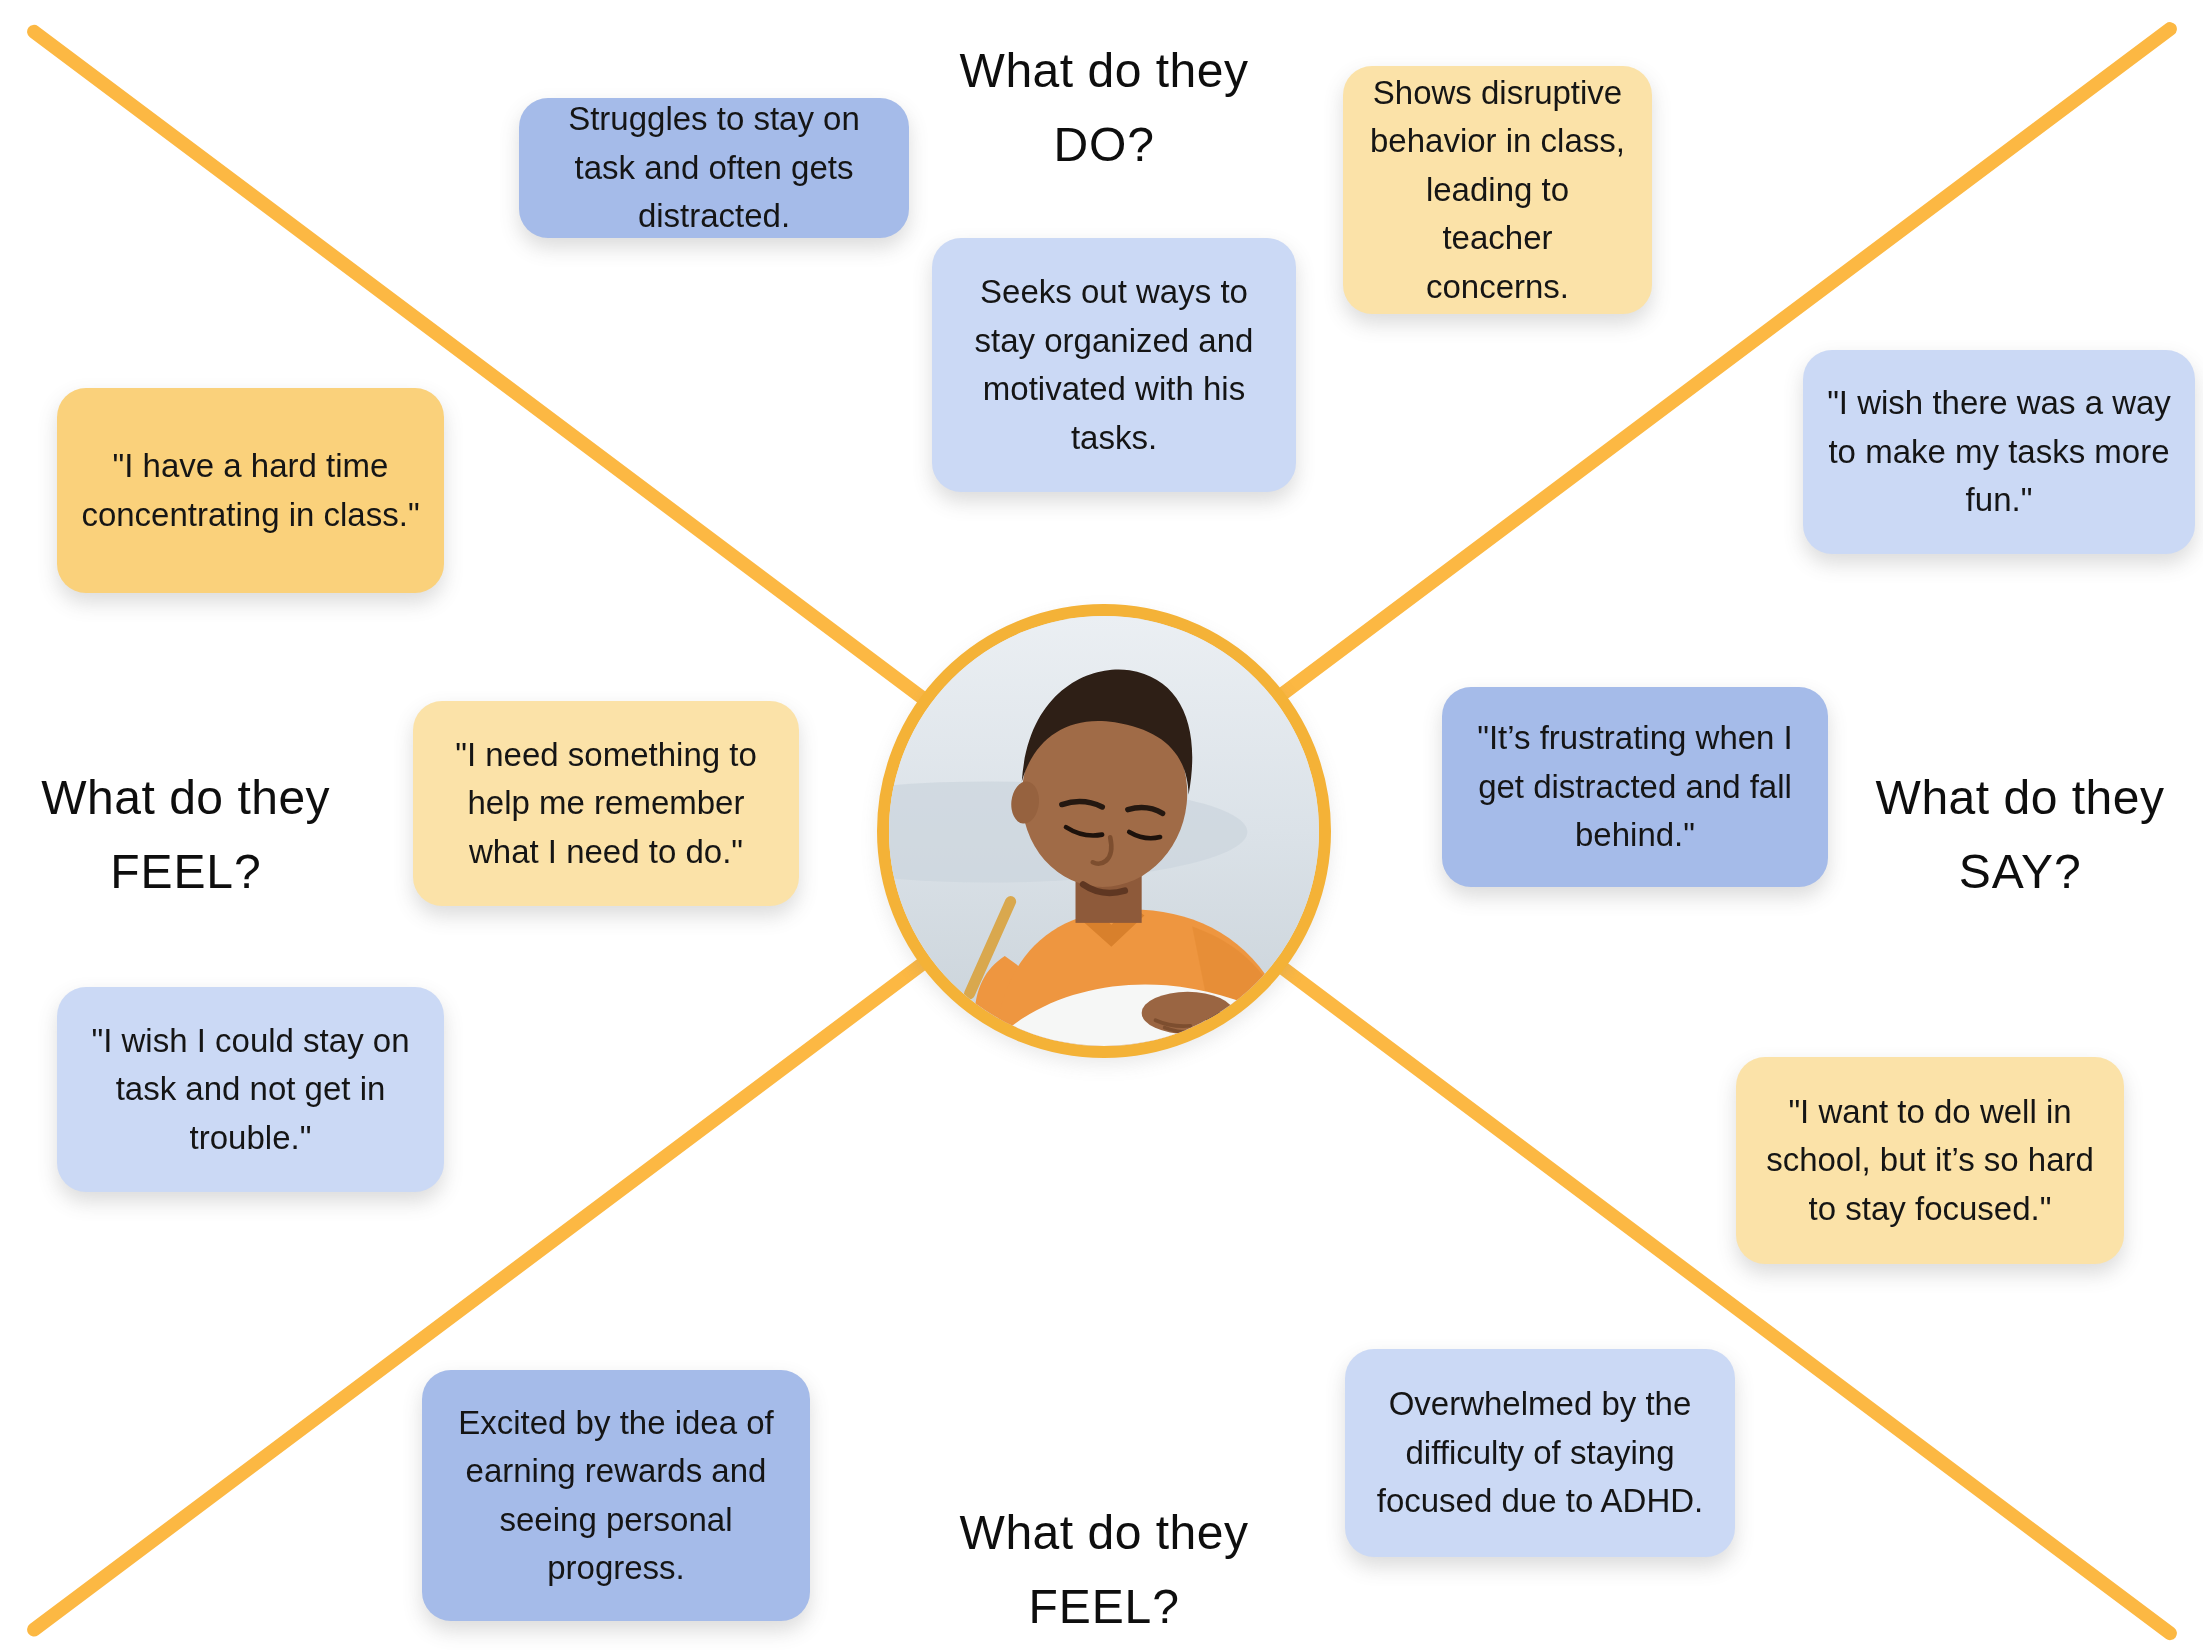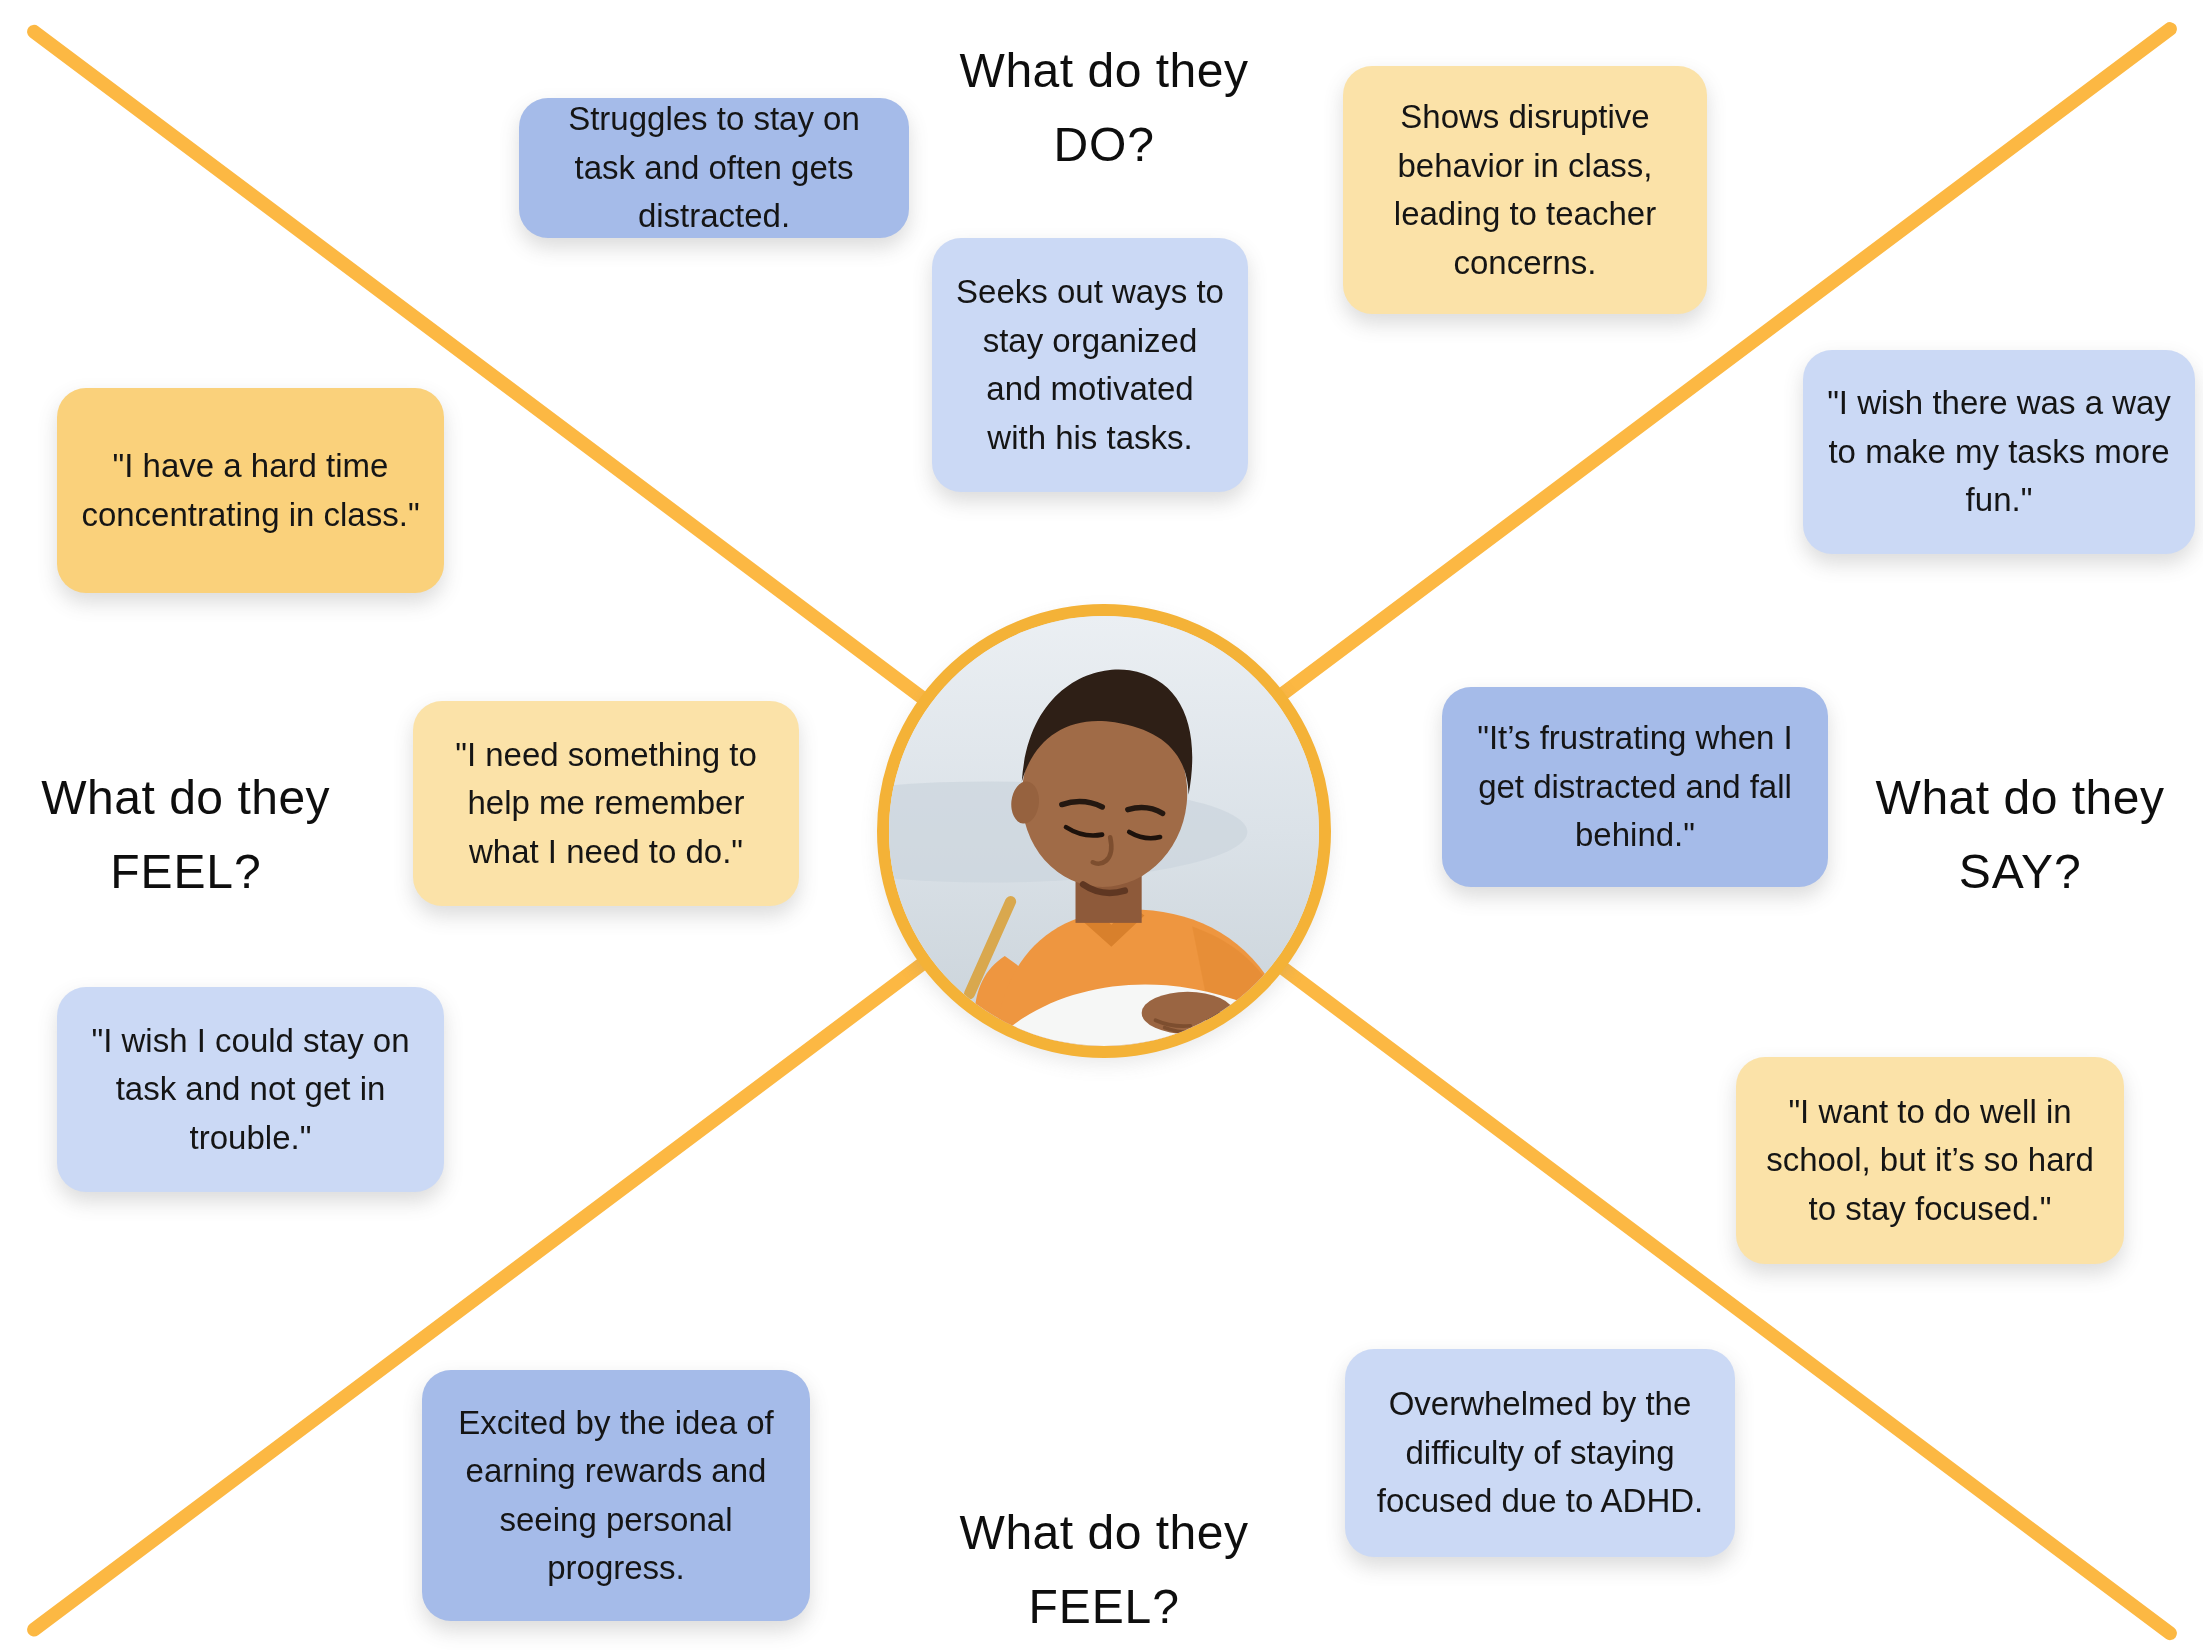--- a/index.html
+++ b/index.html
@@ -74,24 +74,24 @@
   </div>
 
   <div class="quad-label" style="left:911px; top:1490px;">
     <span>What do they</span><br>
     <span class="kw">FEEL</span><span>?</span>
   </div>
 
   <div class="card blue-dark" style="left:519px; top:92px; width:390px; height:140px;">
     <span>Struggles to stay on task and often gets distracted.</span>
   </div>
-  <div class="card blue-light" style="left:932px; top:232px; width:316px; height:254px;">
+  <div class="card blue-light" style="left:932px; top:232px; width:364px; height:254px;">
     <span>Seeks out ways to stay organized and motivated with his tasks.</span>
   </div>
-  <div class="card yellow-light" style="left:1343px; top:60px; width:364px; height:248px;">
+  <div class="card yellow-light" style="left:1343px; top:60px; width:309px; height:248px;">
     <span>Shows disruptive behavior in class, leading to teacher concerns.</span>
   </div>
 
   <div class="card blue-light" style="left:1803px; top:344px; width:392px; height:204px;">
     <span>"I wish there was a way to make my tasks more fun."</span>
   </div>
   <div class="card blue-dark" style="left:1442px; top:681px; width:386px; height:200px;">
     <span>"It’s frustrating when I get distracted and fall behind."</span>
   </div>
   <div class="card yellow-light" style="left:1736px; top:1051px; width:388px; height:207px;">

